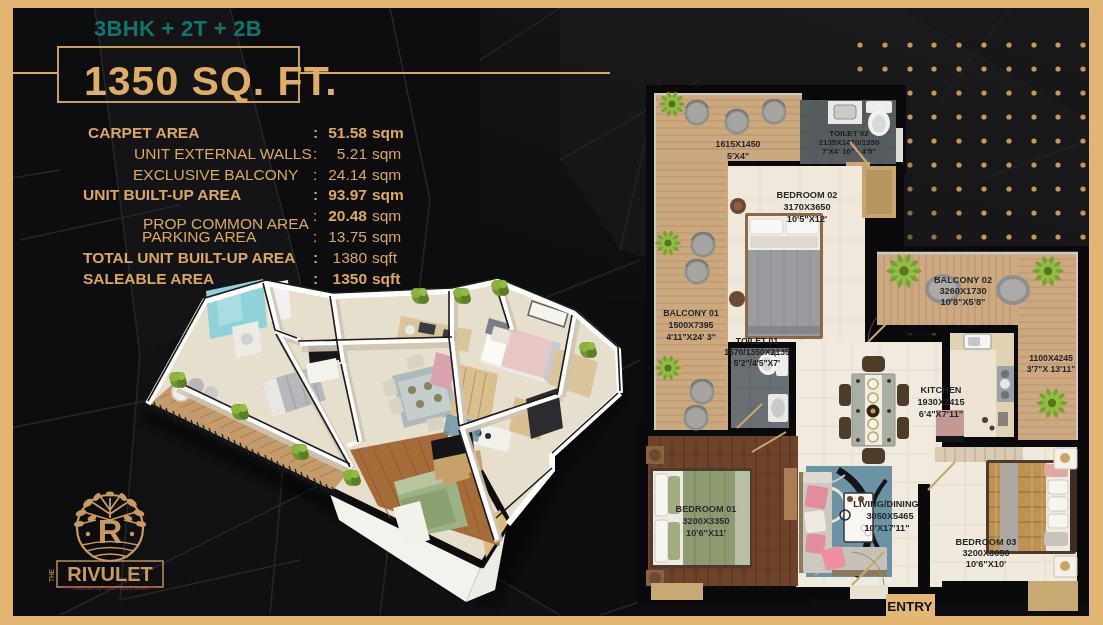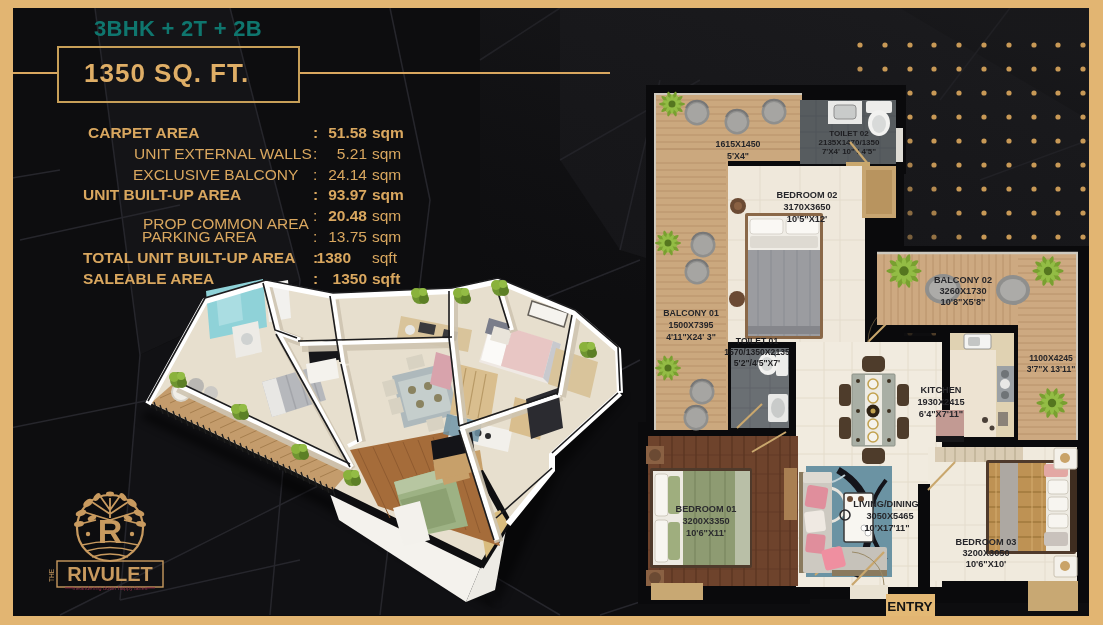--- a/index.html
+++ b/index.html
@@ -845,21 +845,21 @@
 <div class="abs" style="left:1089px;top:0;width:14px;height:625px;background:#E2B572"></div>
 
 <div class="abs" style="left:0;top:616px;width:1103px;height:9px;background:#E2B572"></div>
 
 <div class="abs" style="left:94px;top:16px;color:#0f766e;font-size:22px;font-weight:bold;letter-spacing:0.3px;">3BHK + 2T + 2B</div>
 
 <div class="abs" style="left:13px;top:72px;width:44px;height:2px;background:#D9A75F"></div>
 <div class="abs" style="left:299px;top:72px;width:311px;height:2px;background:#D9A75F"></div>
 
 <div class="abs" style="left:57px;top:46px;width:243px;height:57px;border:2px solid #C79F58;"></div>
-<div class="abs" style="left:84px;top:58px;color:#DFAE66;font-size:26px;font-weight:bold;letter-spacing:1px;">1350 SQ. FT.</div>
+<div class="abs" style="left:84px;top:58px;color:#DFAE66;font-size:41px;font-weight:bold;letter-spacing:1px;">1350 SQ. FT.</div>
 
 <div class="abs" style="left:0;top:0;color:#D9A75F;font-size:15.5px;">
 <div class="abs nw" style="left:88px;top:124px;font-weight:bold;">CARPET AREA</div>
       <div class="abs" style="left:313px;top:124px;font-weight:bold;">:</div>
       <div class="abs" style="left:287px;top:124px;width:80px;text-align:right;font-weight:bold;">51.58</div>
       <div class="abs nw" style="left:372px;top:124px;font-weight:bold;">sqm</div>
       <div class="abs nw" style="left:134px;top:144.8px;font-weight:normal;">UNIT EXTERNAL WALLS</div>
       <div class="abs" style="left:313px;top:144.8px;font-weight:normal;">:</div>
       <div class="abs" style="left:287px;top:144.8px;width:80px;text-align:right;font-weight:normal;">5.21</div>
       <div class="abs nw" style="left:372px;top:144.8px;font-weight:normal;">sqm</div>
@@ -874,21 +874,21 @@
       <div class="abs nw" style="left:143px;top:215px;font-weight:normal;">PROP COMMON AREA</div>
       <div class="abs" style="left:313px;top:207.20000000000005px;font-weight:normal;">:</div>
       <div class="abs" style="left:287px;top:207.20000000000005px;width:80px;text-align:right;font-weight:bold;">20.48</div>
       <div class="abs nw" style="left:372px;top:207.20000000000005px;font-weight:normal;">sqm</div>
       <div class="abs nw" style="left:142px;top:228.00000000000006px;font-weight:normal;">PARKING AREA</div>
       <div class="abs" style="left:313px;top:228.00000000000006px;font-weight:normal;">:</div>
       <div class="abs" style="left:287px;top:228.00000000000006px;width:80px;text-align:right;font-weight:normal;">13.75</div>
       <div class="abs nw" style="left:372px;top:228.00000000000006px;font-weight:normal;">sqm</div>
       <div class="abs nw" style="left:83px;top:248.80000000000007px;font-weight:bold;">TOTAL UNIT BUILT-UP AREA</div>
       <div class="abs" style="left:313px;top:248.80000000000007px;font-weight:bold;">:</div>
-      <div class="abs" style="left:271px;top:248.80000000000007px;width:80px;text-align:right;font-weight:bold;">1380</div>
+      <div class="abs" style="left:287px;top:248.80000000000007px;width:80px;text-align:right;font-weight:normal;">1380</div>
       <div class="abs nw" style="left:372px;top:248.80000000000007px;font-weight:normal;">sqft</div>
       <div class="abs nw" style="left:83px;top:269.6000000000001px;font-weight:bold;">SALEABLE AREA</div>
       <div class="abs" style="left:313px;top:269.6000000000001px;font-weight:bold;">:</div>
       <div class="abs" style="left:287px;top:269.6000000000001px;width:80px;text-align:right;font-weight:bold;">1350</div>
       <div class="abs nw" style="left:372px;top:269.6000000000001px;font-weight:bold;">sqft</div>
 </div>
 
 <svg class="abs" style="left:40px;top:490px" width="150" height="115" viewBox="0 0 150 115">
 <g fill="none" stroke="#C89A5F">
 

